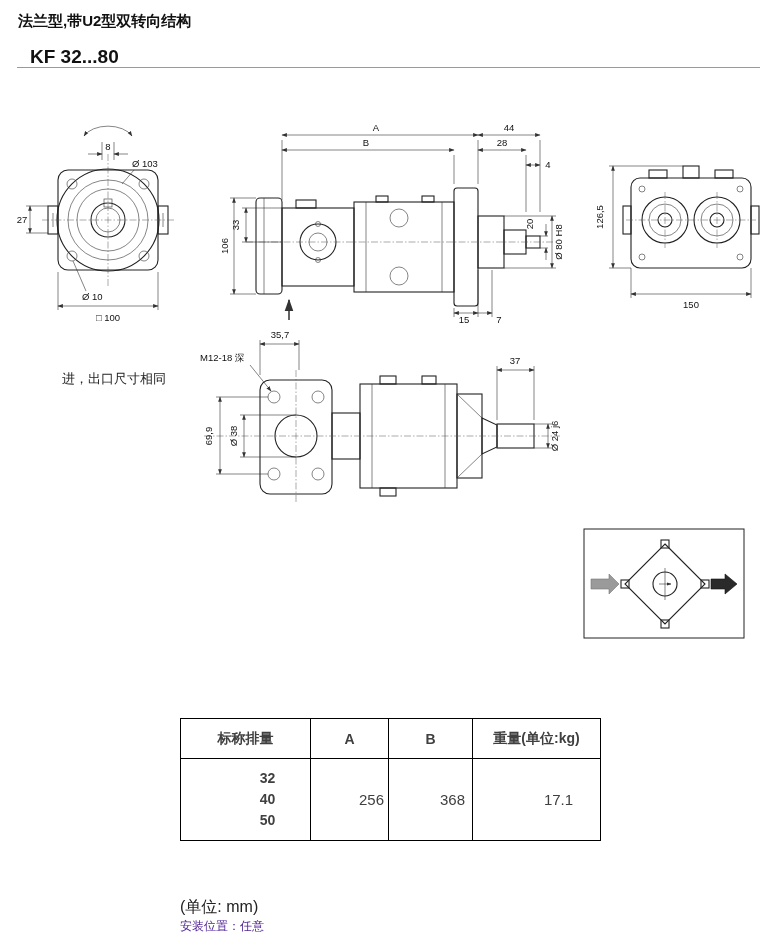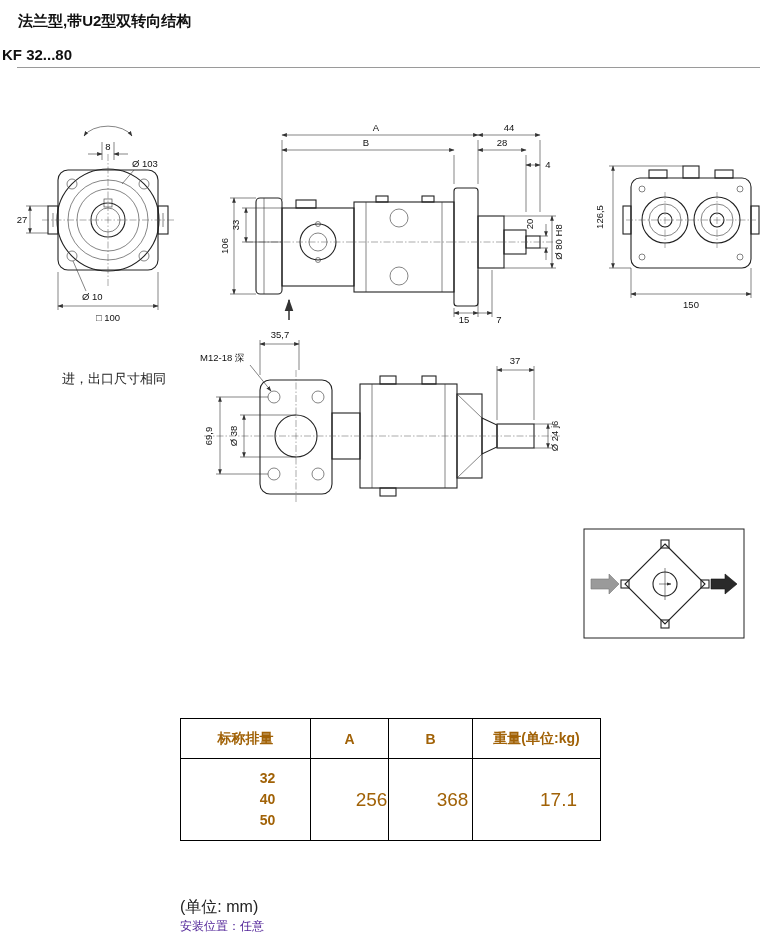--- a/index.html
+++ b/index.html
@@ -1,39 +1,39 @@
 <!DOCTYPE html>
 <html><head>
 <meta charset="utf-8">
 <style>
   * { margin:0; padding:0; box-sizing:border-box; }
   body { background:#fff; font-family:"Liberation Sans", sans-serif; }
   #page { position:relative; width:760px; height:943px; background:#ffffff; overflow:hidden; }
 
   .title   { position:absolute; left:18px; top:12px;  font-size:15px; font-weight:bold; color:#111; }
-  .model   { position:absolute; left:2px; top:46px;  font-size:15px; font-weight:bold; color:#111; }
+  .model   { position:absolute; left:30px; top:46px;  font-size:19px; font-weight:bold; color:#111; }
   .divider { position:absolute; left:17px; top:67px;  width:763px; border-top:1px solid #9a9a9a; }
 
   .port-note { position:absolute; left:62px; top:370px; font-size:13px; color:#222;text-align:center; }
 
   svg { position:absolute; overflow:visible; }
   .ol  { fill:none; stroke:#222; stroke-width:1.1; }
   .tl  { fill:none; stroke:#333; stroke-width:0.6; }
   .dim { fill:none; stroke:#333; stroke-width:0.6; }
   .thk { fill:none; stroke:#222; stroke-width:1.4; }
   .cl  { fill:none; stroke:#555; stroke-width:0.5; stroke-dasharray:7 2 1.5 2; }
   .dt  { font-family:"Liberation Sans",sans-serif; font-size:9.5px; fill:#111; }
 
   table.spec { position:absolute; left:180px; top:718px; border-collapse:collapse; border:1.5px solid #000; }
-  .spec th, .spec td { border:1.2px solid #000; text-align:center; vertical-align:middle; color:#a16207;
+  .spec th, .spec td { border:1.2px solid #000; text-align:center; vertical-align:middle; color:#404040;
                        font-family:"Liberation Sans",sans-serif; }
   .spec th { height:40px; font-size:14px; font-weight:bold; }
   .spec tr.r1 td { height:82px;padding-left:44px; }
   .spec tr.r2 td { height:48px; }
-  .spec td { font-size:19px; }
+  .spec td { font-size:15px; }
   .spec td.size { font-weight:bold; font-size:14px; white-space:pre-line; line-height:1.5; }
 
   .foot-unit  { position:absolute; left:180px; top:897px; font-size:16px; color:#222; }
   .foot-mount { position:absolute; left:180px; top:918px; font-size:12px; color:#4c1d95; }
 </style>
 </head>
 <body>
 
 <div id="page">
 

